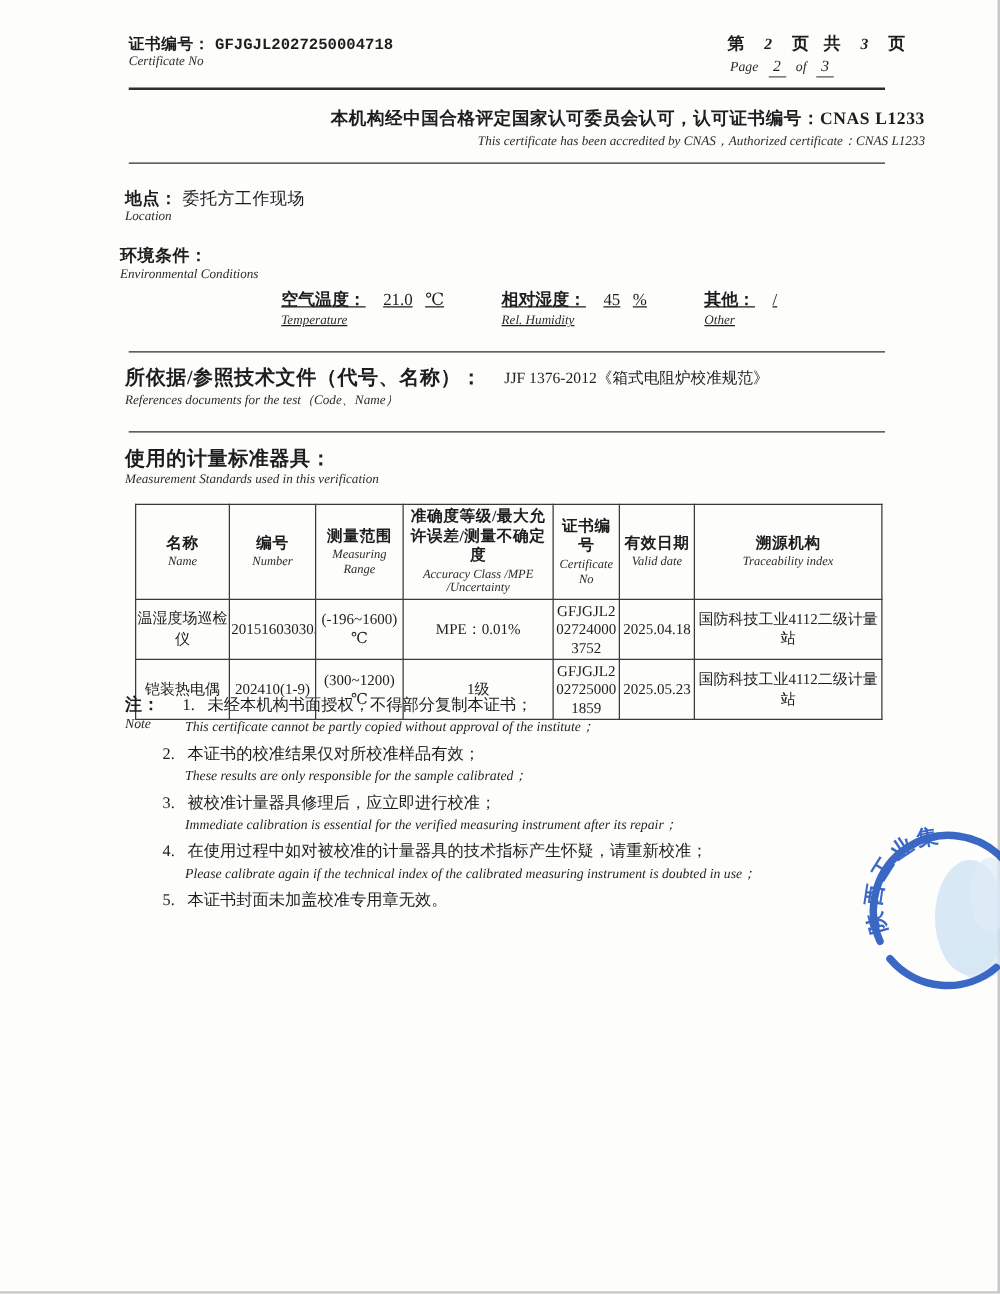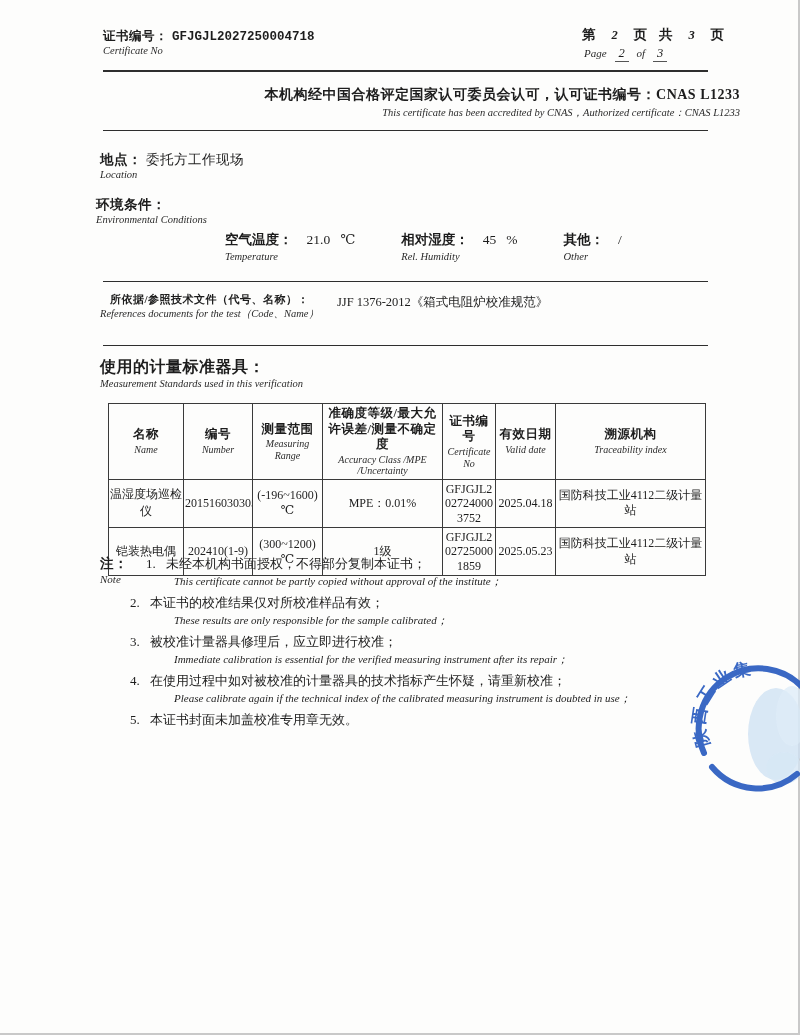--- a/index.html
+++ b/index.html
@@ -28,30 +28,30 @@
 
   
   .accred{position:absolute;top:86px;left:103px;right:60px;text-align:right;}
   .accred .cn{font-size:14px;font-weight:bold;}
   .accred .en{margin-top:2px;}
 
   
   .loc{position:absolute;top:150px;left:100px;}
   .loc .val{}
   .env{position:absolute;top:196px;left:96px;}
-  .conds{position:absolute;top:231px;left:225px;right:60px;display:flex;}
+  .conds{position:absolute;top:231px;left:225px;right:60px;display:flex;text-decoration:underline;}
   .cond{margin-right:46px;}
   .cond .line1{font-size:13.5px;font-weight:bold;}
   .cond .line1 .v{font-weight:normal;margin:0 10px 0 14px;}
   .cond .line1 .u{font-weight:normal;}
   .cond .en{margin-top:2px;}
 
   
   .refs{position:absolute;top:292px;left:100px;right:60px;display:flex;}
-  .refs .lbl .cn{font-size:11px;font-weight:bold;text-align:center;}
+  .refs .lbl .cn{font-size:16px;font-weight:bold;}
   .refs .val{font-size:12.5px;margin-left:18px;padding-top:2px;letter-spacing:0;}
 
   
   .stdhead{position:absolute;top:357px;left:100px;}
   .stdhead .cn{font-size:16px;font-weight:bold;}
   table.std{
     position:absolute;top:403px;left:108px;width:597px;
     border-collapse:collapse;table-layout:fixed;
   }
   table.std th,table.std td{
@@ -67,21 +67,21 @@
 
   
   .notes{position:absolute;top:555px;left:100px;right:80px;}
   .note-head{float:left;width:46px;}
   .note-head .cn{font-size:13.5px;font-weight:bold;}
   .note-head .en{font-size:11px;}
   .note-items{margin-left:30px;}
   .note-item{margin-bottom:3px;}
   .note-item .cnline{font-size:13px;}
   .note-item .cnline .no{display:inline-block;width:20px;}
-  .note-item .enline{font-size:11px;font-style:italic;margin-left:44px;margin-top:1px;margin-bottom:5px;}
+  .note-item .enline{font-size:11px;font-style:italic;margin-left:18px;margin-top:1px;margin-bottom:5px;}
 
   
   .seal{position:absolute;top:656px;left:688px;width:140px;height:140px;opacity:.92;}
 </style>
 </head>
 <body>
 
 <div class="page">
 
   <div class="hdr">

